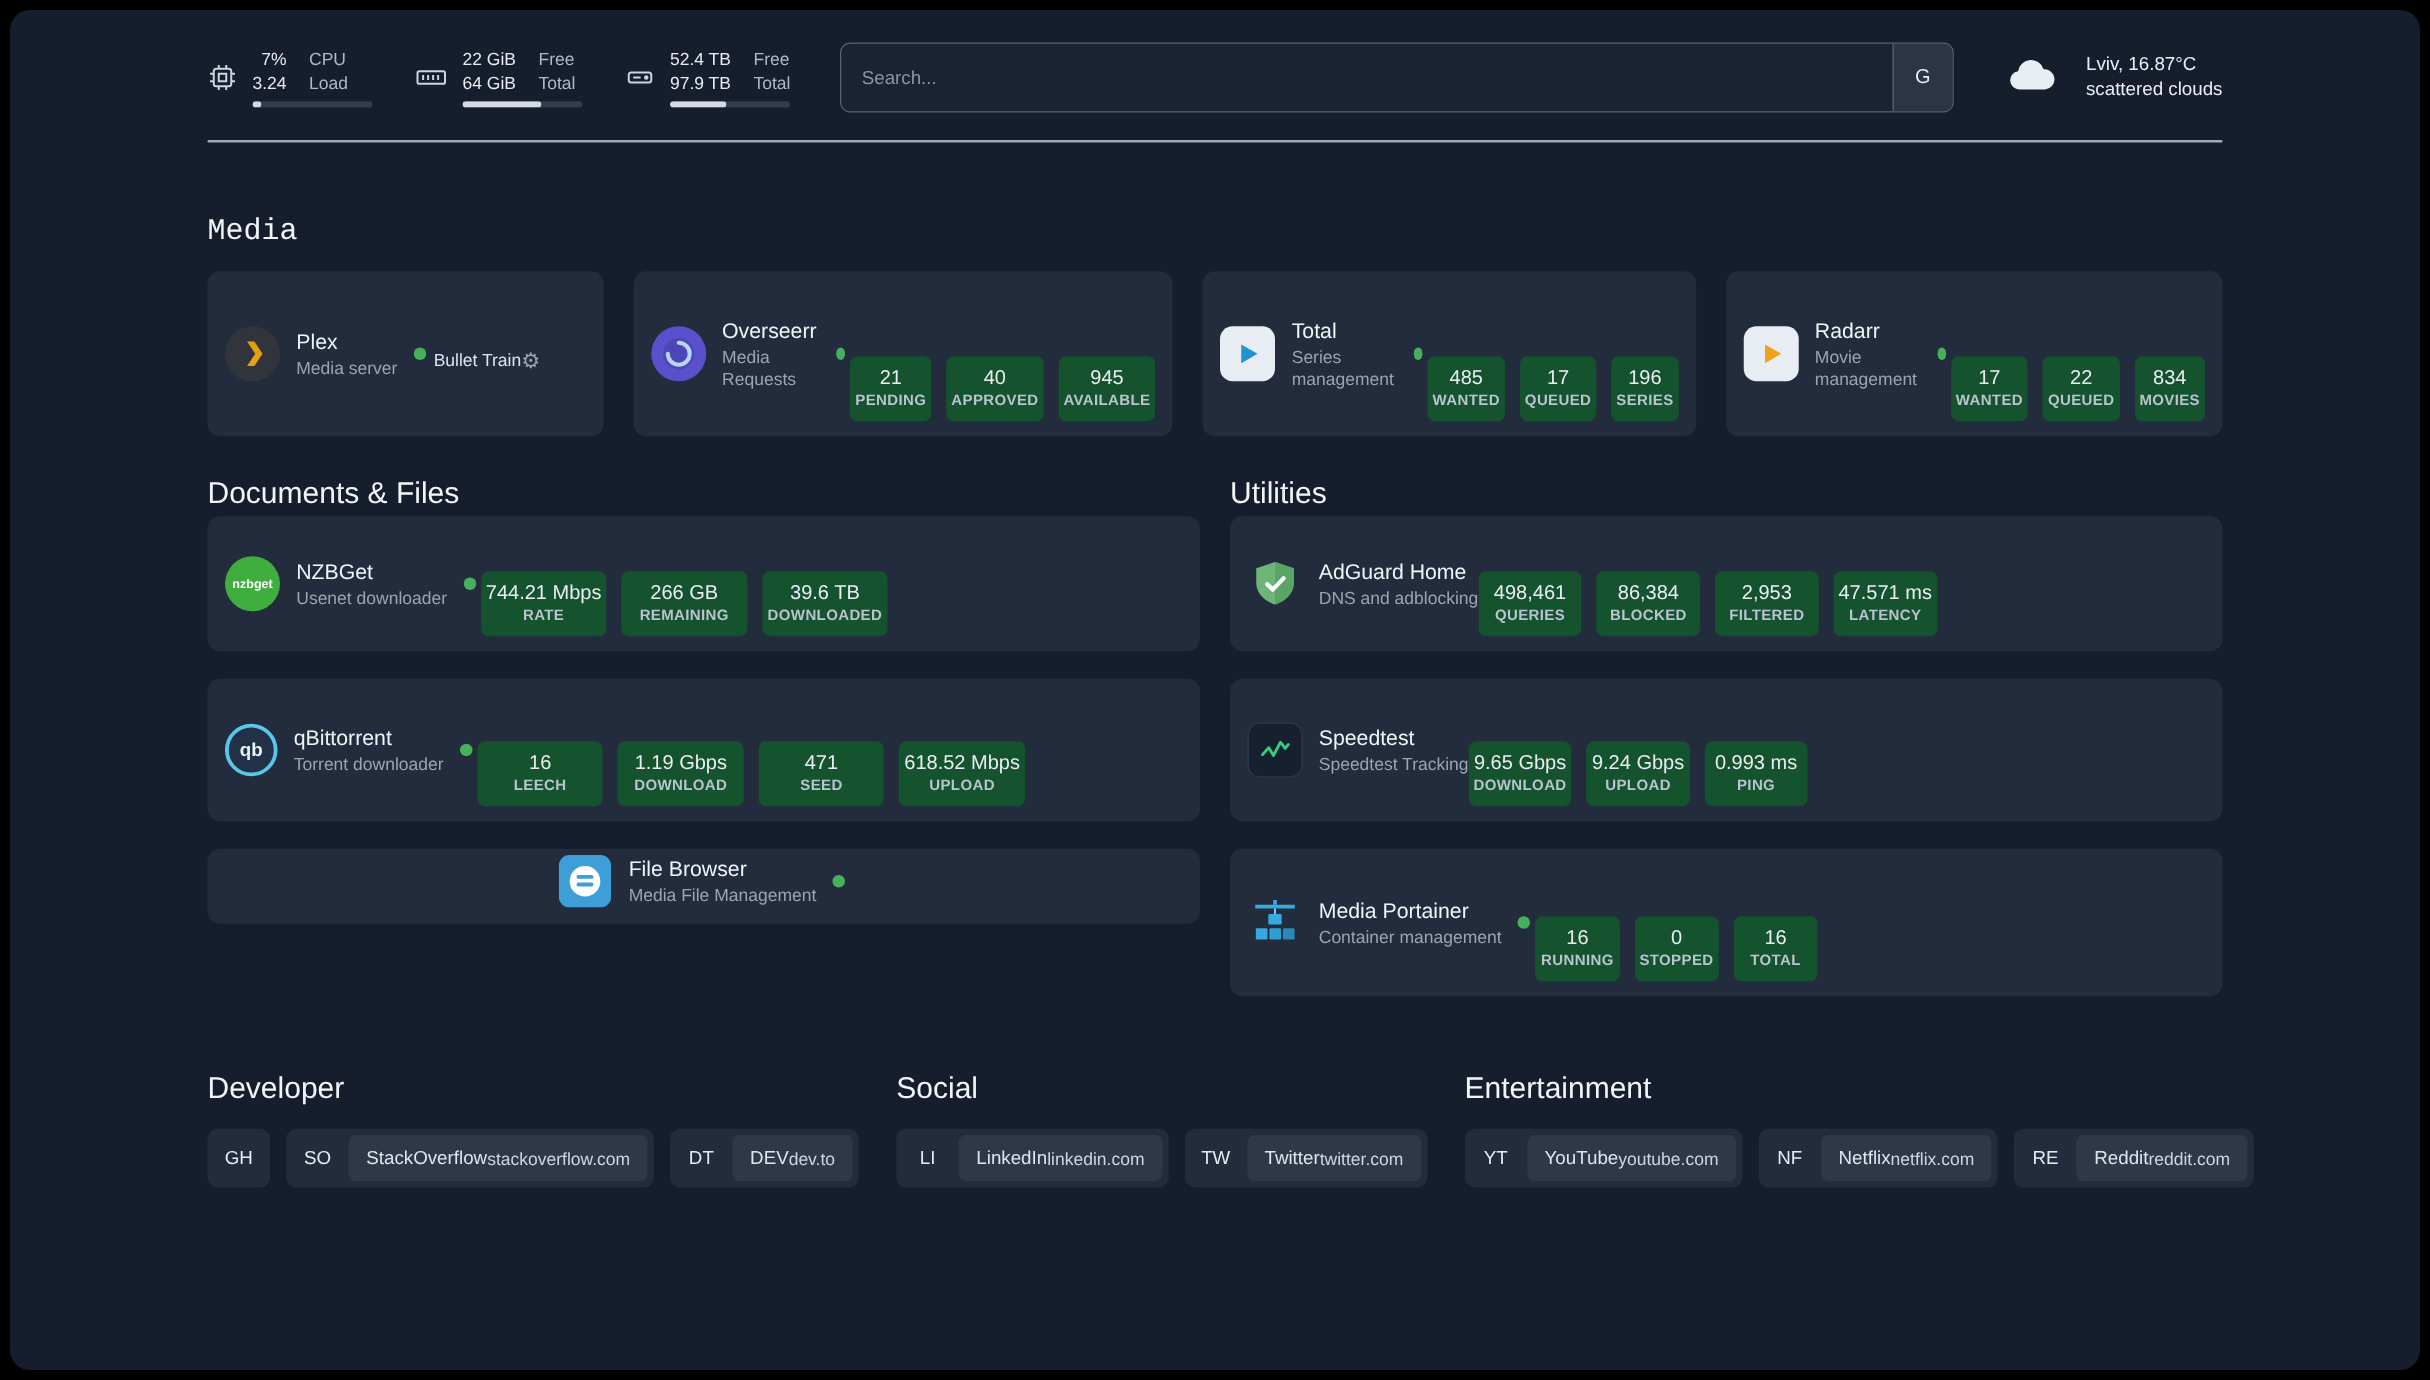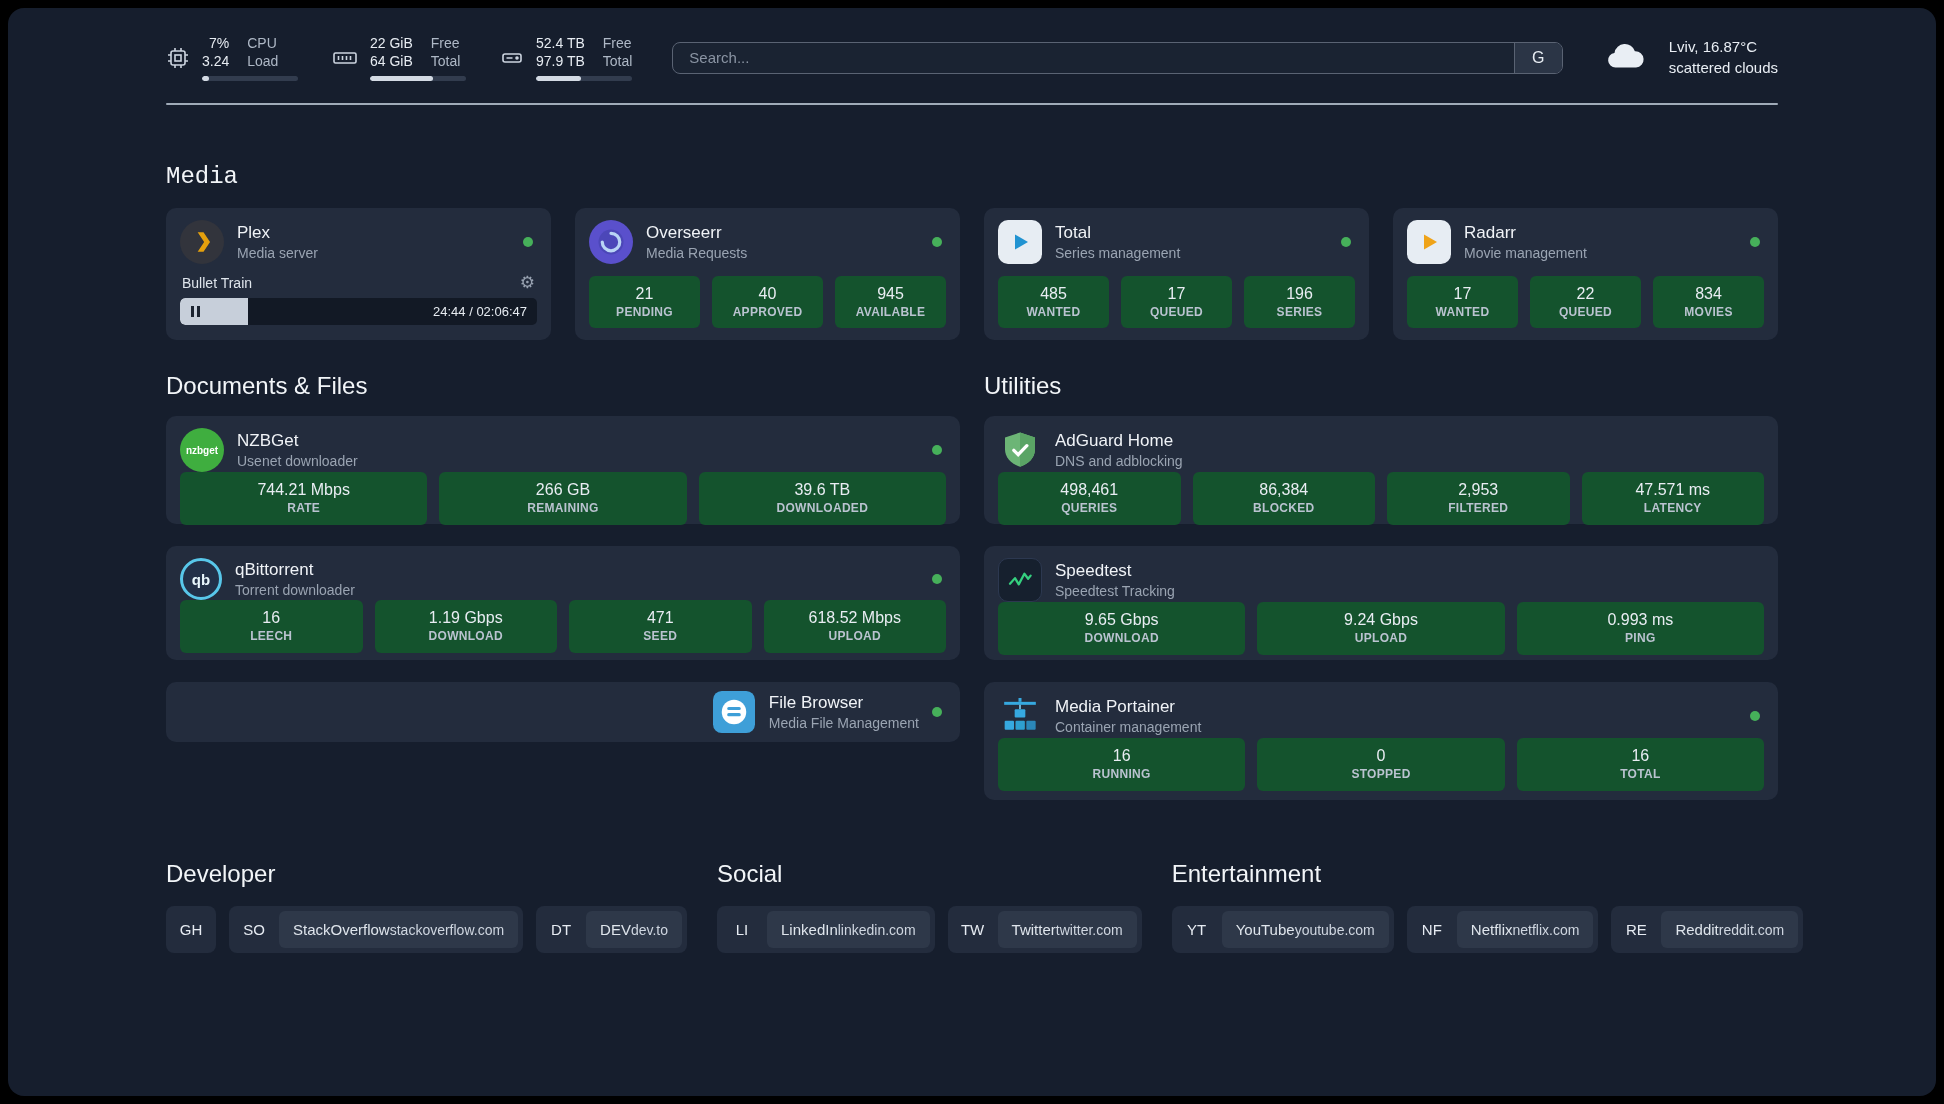--- a/index.html
+++ b/index.html
@@ -13,40 +13,40 @@
   .metrics { display:flex; gap:34px; align-items:center; }
   .metric { display:flex; gap:12px; align-items:center; }
   .m-icon { display:flex; align-items:center; color:#cdd5e0; }
   .m-body { display:flex; flex-direction:column; }
   .m-row { display:flex; gap:18px; }
   .m-vals { display:flex; flex-direction:column; align-items:flex-end; font-size:14px; color:#e7ecf2; line-height:1.3; }
   .m-labels { display:flex; flex-direction:column; align-items:flex-start; font-size:14px; color:#aeb8c6; line-height:1.3; }
   .m-bar { margin-top:6px; height:5px; width:96px; background:#323c4e; border-radius:3px; overflow:hidden; }
   .m-fill { height:100%; background:#d3dae3; border-radius:3px; }
 
-  .searchbar { flex:1; max-width:960px; margin-left:40px; display:flex; height:32px;
+  .searchbar { flex:1; max-width:960px; margin-left:40px; display:flex; height:56px;
                border:1px solid #5a6373; border-radius:8px; background:#1a2332; overflow:hidden; }
   .searchbar input { flex:1; background:transparent; border:0; outline:none; color:#dfe5ec;
                      padding:0 16px; font-size:15px; font-family:"Liberation Sans",sans-serif; }
   .searchbar input::placeholder { color:#8a94a3; }
   .gbtn { width:48px; background:#2b3546; border-left:1px solid #5a6373; color:#e8edf3;
           display:flex; align-items:center; justify-content:center; font-size:16px; cursor:pointer; }
 
   .weather { margin-left:42px; display:flex; align-items:center; gap:24px; }
   .weather-text { display:flex; flex-direction:column; font-size:15px; line-height:1.35; color:#e9eef4; }
 
   .divider { margin-top:22px; height:2px; background:#b9c4d1; opacity:.85; border-radius:1px; }
 
   
   .section-title { font-size:24px; font-weight:500; color:#f2f5f8; }
   .media-head { margin-top:58px; margin-bottom:18px;font-family:Liberation Mono, monospace; }
   .media-grid { display:grid; grid-template-columns:repeat(4,1fr); gap:24px; }
 
   .card { background:#232c3d; border-radius:10px; }
-  .app-card { padding:12px 14px; display:flex; flex-direction:column; }
+  .app-card { padding:12px 14px; display:flex; flex-direction:row; }
   .media-grid .app-card { height:132px; }
 
   .app-header { display:flex; align-items:center; gap:13px; }
   .app-icon { width:44px; height:44px; flex:0 0 44px; display:flex; align-items:center; justify-content:center; }
   .round { border-radius:50%; }
   .sq { border-radius:10px; }
   .app-titles { display:flex; flex-direction:column; line-height:1.3; }
   .app-name { font-size:17px; font-weight:500; color:#f0f3f7; }
   .app-sub { font-size:14px; color:#9aa4b2; }
   .status-dot { width:10px; height:10px; border-radius:50%; background:#46b05a; margin-left:auto; margin-right:4px; }
@@ -61,21 +61,21 @@
   .now-title { font-size:14px; color:#dfe5ec; }
   .gear { font-size:17px; color:#97a1b0; cursor:pointer; line-height:1; }
   .player-bar { margin-top:7px; position:relative; height:27px; background:#121925; border-radius:5px; overflow:hidden; }
   .p-fill { position:absolute; left:0; top:0; bottom:0; background:#c7cfda; border-radius:5px 0 0 5px; }
   .pause-bars { position:absolute; left:11px; top:0; bottom:0; display:flex; align-items:center; gap:3px; }
   .pause-bars i { display:block; width:3px; height:11px; background:#1c2431; }
   .p-time { position:absolute; right:10px; top:0; bottom:0; display:flex; align-items:center; font-size:13px; color:#e6ebf1; }
 
   
   .two-col { display:grid; grid-template-columns:1fr 1fr; gap:24px; margin-top:32px; }
-  .col-head { margin-bottom:16px; }
+  .col-head { margin-bottom:4px; }
   .col-stack { display:flex; flex-direction:column; gap:22px; }
   .h108 { height:108px; } .h112 { height:114px; } .h58 { height:60px; justify-content:center;align-items:flex-end; } .h115 { height:118px; }
 
   
   .icon-text { font-weight:700; color:#fff; }
   .qb-circle { width:42px; height:42px; border-radius:50%; background:#223048; border:3px solid #58c7ea;
                display:flex; align-items:center; justify-content:center; font-size:15px; font-weight:700; color:#e8f6fc; }
   .nzb-circle { width:44px; height:44px; border-radius:50%; background:#3fae3f; display:flex;
                 align-items:center; justify-content:center; font-size:10px; font-weight:700; color:#fff; }
 

